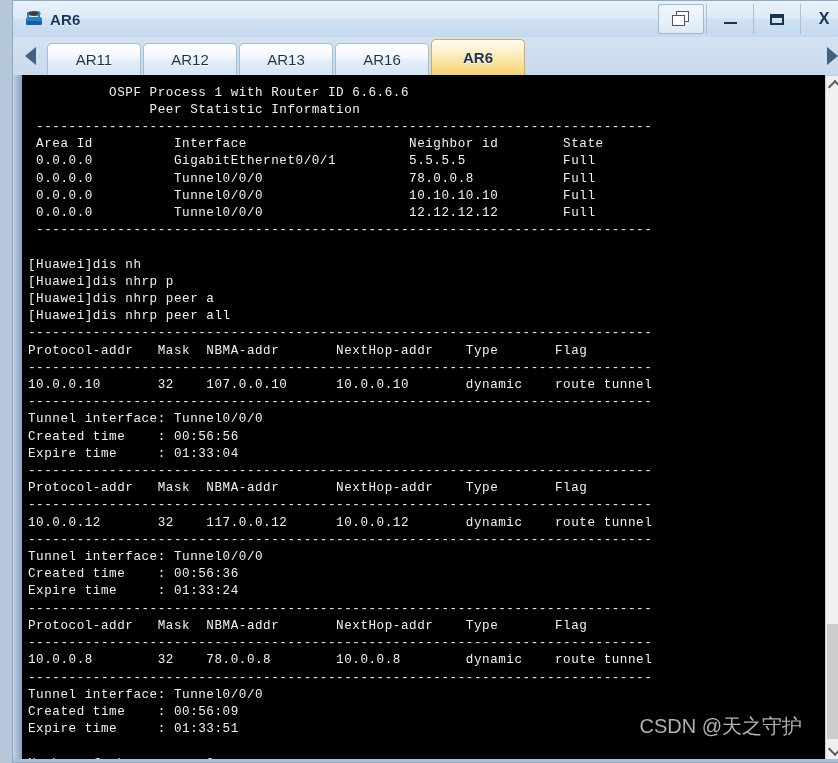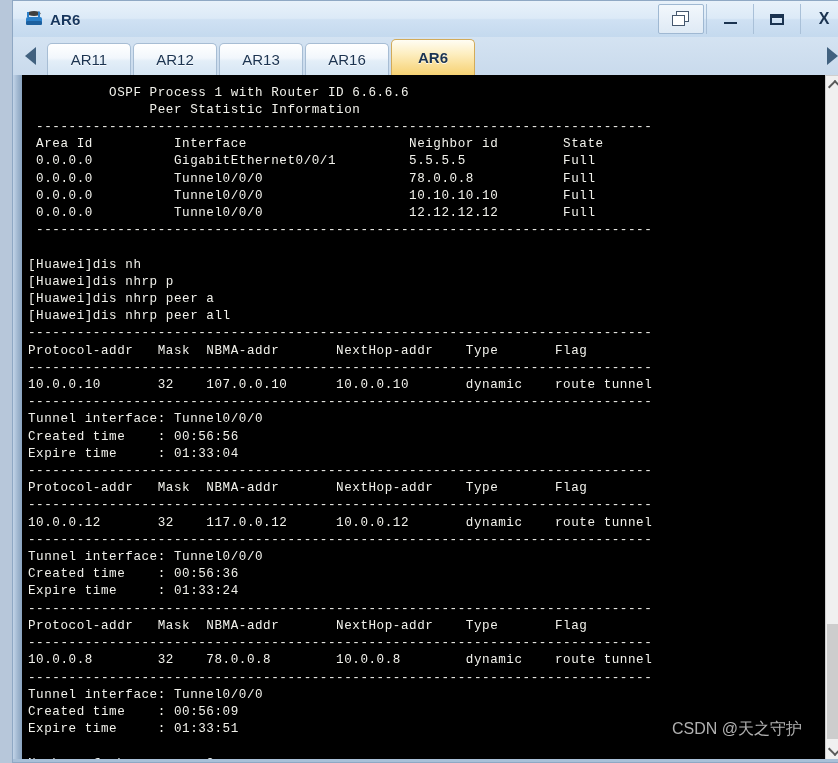--- a/index.html
+++ b/index.html
@@ -58,21 +58,21 @@
     display:flex;align-items:flex-end;
   }
   .scroll-arrow{
     width:34px;height:38px;display:flex;align-items:center;justify-content:center;
     flex:0 0 auto;
   }
   .tri-left{width:0;height:0;border-top:9px solid transparent;border-bottom:9px solid transparent;border-right:11px solid #41617f;}
   .tri-right{width:0;height:0;border-top:9px solid transparent;border-bottom:9px solid transparent;border-left:11px solid #41617f;}
   .tabs{display:flex;align-items:flex-end;flex:1 1 auto;height:38px;overflow:hidden;}
   .tab{
-    width:84px;height:32px;margin-right:2px;
+    width:94px;height:32px;margin-right:2px;
     display:flex;align-items:center;justify-content:center;
     font-size:15px;color:#1b3350;
     background:linear-gradient(to bottom,#ffffff 0%,#f2f7fc 45%,#e3eef8 55%,#d6e6f4 100%);
     border:1px solid #a7bdd4;border-bottom:none;
     border-top-left-radius:5px;border-top-right-radius:5px;
     box-sizing:border-box;
     text-shadow:0 1px 0 rgba(255,255,255,.8);
   }
   .tab.active{
     height:36px;
@@ -97,21 +97,21 @@
     position:absolute;left:6px;top:-3px;
     font-family:"Liberation Mono","DejaVu Sans Mono",monospace;
     font-size:12.6px;line-height:17.2px;
     color:#f2f2ec;
     white-space:pre;
     letter-spacing:.55px;
   }
   .watermark{
     position:absolute;right:26px;bottom:20px;
     font-family:"Liberation Sans",sans-serif;
-    font-size:16px;color:#cfcfcf;opacity:.85;
+    font-size:20px;color:#cfcfcf;opacity:.85;
     white-space:nowrap;
   }
   
   .scrollbar{
     position:absolute;right:4px;top:74px;width:20px;height:685px;
     background:#f0f0f0;border:1px solid #cfcfcf;box-sizing:border-box;
   }
   .sb-arrow{
     position:absolute;left:0;width:18px;height:18px;
     display:flex;align-items:center;justify-content:center;

